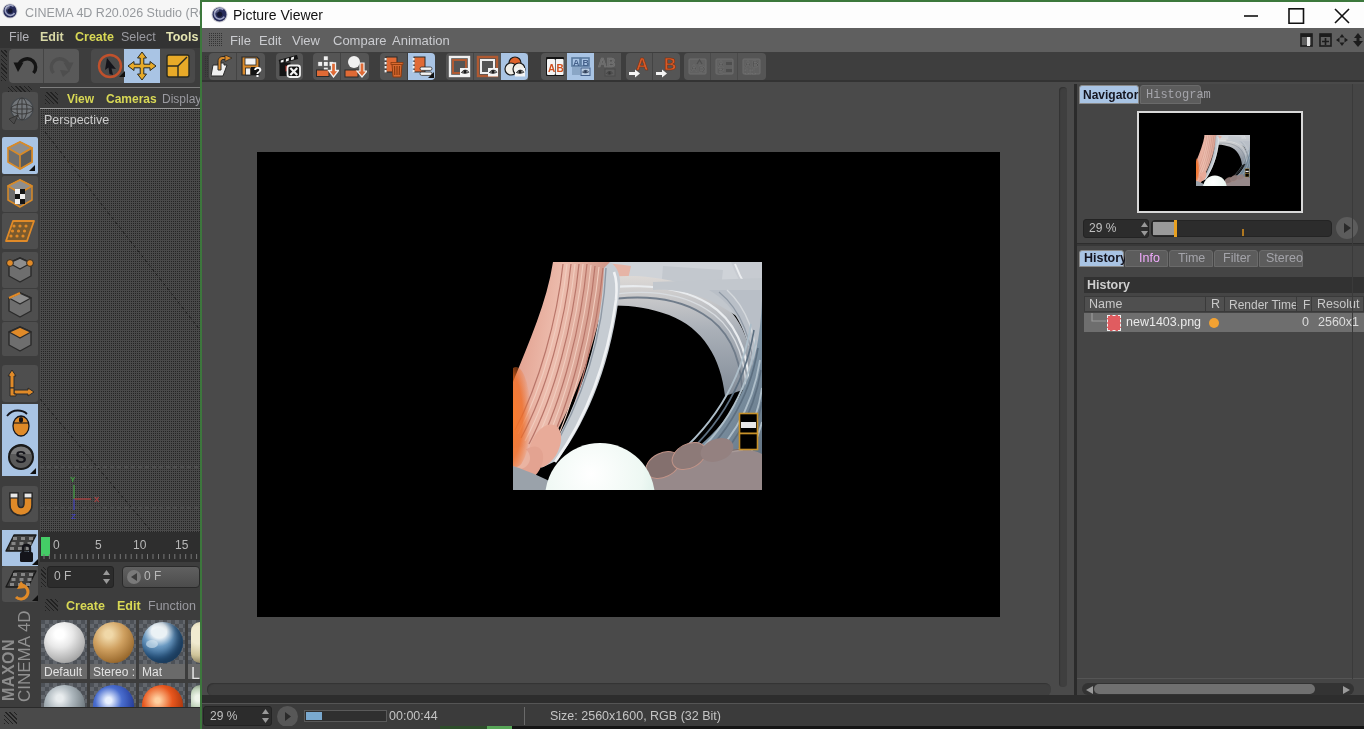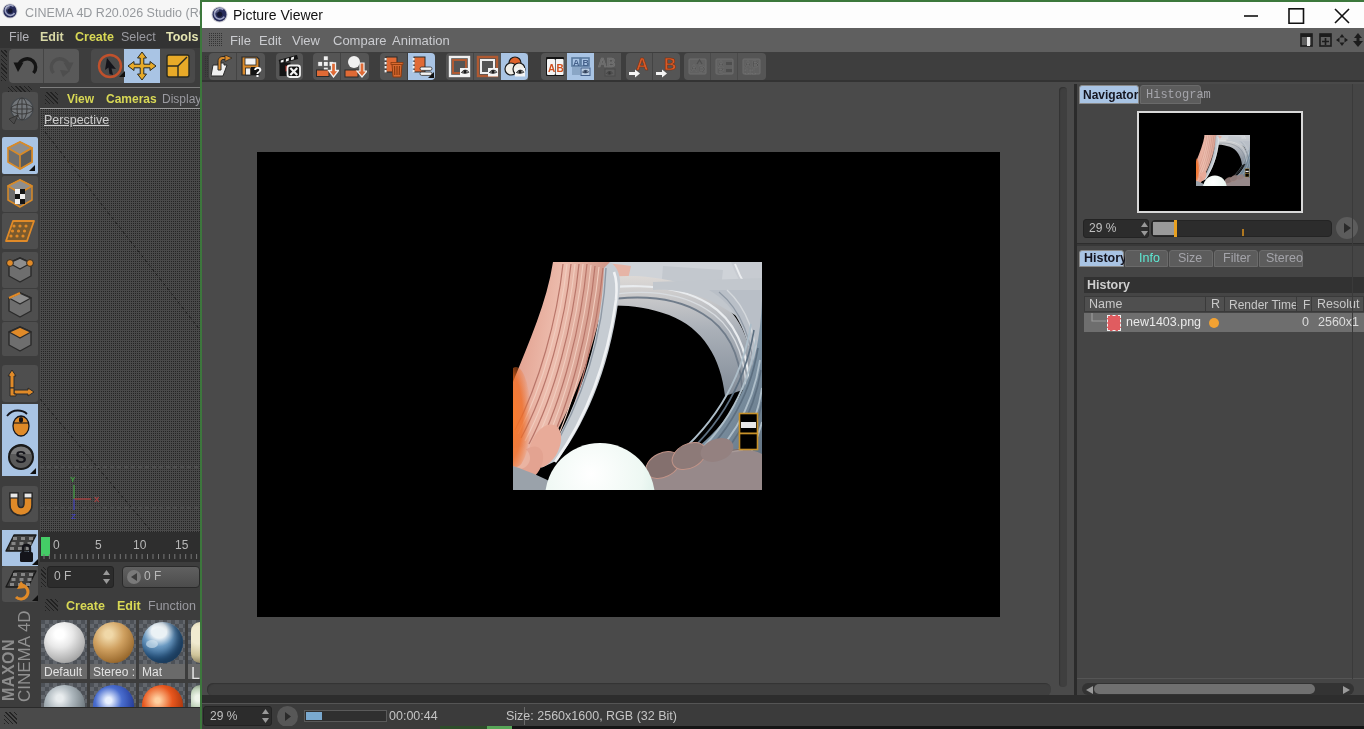--- a/index.html
+++ b/index.html
@@ -223,21 +223,21 @@
 
 <div class="abs" style="left:-33px;top:654px;width:80px;height:14px;transform:rotate(-90deg);font-weight:bold;font-size:16px;color:#8c8c8c;letter-spacing:0.5px;">MAXON</div>
 <div class="abs" style="left:-21px;top:648px;width:90px;height:18px;transform:rotate(-90deg);font-size:17px;color:#919191;white-space:nowrap;">CINEMA 4D</div>
 
 <div class="abs" style="left:40px;top:87px;width:160px;height:21px;background:#3c3c3c;border-top:1px solid #7d7d7d;"></div>
 <div class="abs hatch" style="left:45px;top:92px;width:13px;height:12px;"></div>
 <div class="abs ytext" style="left:67px;top:92px;font-size:12px;">View</div>
 <div class="abs ytext" style="left:106px;top:92px;font-size:12px;">Cameras</div>
 <div class="abs gtext" style="left:162px;top:92px;font-size:12px;">Display</div>
 <div class="abs dither" style="left:40px;top:108px;width:160px;height:424px;border-top:1px solid #9a9a9a;"></div>
-<div class="abs" style="left:44px;top:113px;font-size:12.5px;color:#cccccc;text-decoration:underline;">Perspective</div>
+<div class="abs" style="left:44px;top:113px;font-size:12.5px;color:#cccccc;">Perspective</div>
 <svg class="abs" style="left:40px;top:108px;" width="160" height="424" viewBox="0 0 160 424">
 <line x1="5" y1="24" x2="160" y2="222" stroke="#1f1f1f" stroke-width="1" stroke-dasharray="3 3"></line>
 <line x1="0" y1="291" x2="112" y2="424" stroke="#1f1f1f" stroke-width="1" stroke-dasharray="3 3"></line>
 <line x1="0" y1="359" x2="160" y2="359" stroke="#5a5a5a" stroke-width="1" stroke-dasharray="4 3"></line>
 <line x1="0" y1="400" x2="160" y2="400" stroke="#555555" stroke-width="1" stroke-dasharray="4 3"></line>
 <line x1="34" y1="391" x2="34" y2="377" stroke="#44a044" stroke-width="1.3"></line>
 <text x="30" y="374" fill="#44a044" font-size="8" font-weight="bold">Y</text>
 <line x1="34" y1="391" x2="51" y2="391" stroke="#b04242" stroke-width="1.3"></line>
 <text x="54" y="394" fill="#b04242" font-size="8" font-weight="bold">X</text>
 <line x1="34" y1="391" x2="34" y2="402" stroke="#4444b8" stroke-width="1.3"></line>
@@ -692,23 +692,23 @@
 <div class="abs" style="left:1336px;top:217px;width:22px;height:22px;border-radius:50%;background:#5c5c5c;"></div>
 <svg class="abs" style="left:1343px;top:223px;" width="9" height="10" viewBox="0 0 9 10">
       <path d="M 1 0 L 8 5 L 1 10 Z" fill="#2a2a2a"></path>
     </svg>
 
 <div class="abs" style="left:1077px;top:243px;width:287px;height:3px;background:#383838;border-top:1px solid #2d2d2d;"></div>
 
 <div class="abs" style="left:1079px;top:250px;width:45px;height:17px;background:#a9c4e4;border-radius:3px 3px 0 0;border:1px solid #8a8a8a;"></div>
 <div class="abs" style="left:1084px;top:251px;font-size:12.5px;color:#14141f;font-weight:bold;">History</div>
 <div class="abs" style="left:1125px;top:250px;width:43px;height:17px;background:#5c5c5c;border-radius:3px 3px 0 0;border:1px solid #6a6a6a;"></div>
-<div class="abs" style="left:1139px;top:251px;font-size:12.5px;color:#5eead4;">Info</div>
+<div class="abs" style="left:1139px;top:251px;font-size:12.5px;color:#f0abfc;">Info</div>
 <div class="abs" style="left:1169px;top:250px;width:44px;height:17px;background:#5c5c5c;border-radius:3px 3px 0 0;border:1px solid #6a6a6a;"></div>
-<div class="abs" style="left:1178px;top:251px;font-size:12.5px;color:#a4a4aa;">Size</div>
+<div class="abs" style="left:1178px;top:251px;font-size:12.5px;color:#a4a4aa;">Time</div>
 <div class="abs" style="left:1214px;top:250px;width:44px;height:17px;background:#5c5c5c;border-radius:3px 3px 0 0;border:1px solid #6a6a6a;"></div>
 <div class="abs" style="left:1223px;top:251px;font-size:12.5px;color:#a4a4aa;">Filter</div>
 <div class="abs" style="left:1259px;top:250px;width:44px;height:17px;background:#5c5c5c;border-radius:3px 3px 0 0;border:1px solid #6a6a6a;"></div>
 <div class="abs" style="left:1266px;top:251px;font-size:12.5px;color:#a4a4aa;">Stereo</div>
 
 <div class="abs" style="left:1084px;top:277px;width:280px;height:16px;background:#323232;"></div>
 <div class="abs" style="left:1087px;top:278px;font-size:12.5px;color:#cfcfcf;font-weight:bold;">History</div>
 
 <div class="abs" style="left:1084px;top:296px;width:280px;height:16px;background:#4f4f4f;border:1px solid #3a3a3a;"></div>
 <div class="abs" style="left:1089px;top:297px;font-size:12.5px;color:#c8c8c8;">Name</div>
@@ -752,19 +752,19 @@
       <path d="M 4.5 14 L 8 9 L 1 9 Z" fill="#999"></path>
     </svg>
 <div class="abs" style="left:277px;top:706px;width:21px;height:21px;border-radius:50%;background:#575757;"></div>
 <svg class="abs" style="left:284px;top:712px;" width="8" height="9" viewBox="0 0 8 9">
       <path d="M 1 0 L 7 4.5 L 1 9 Z" fill="#2a2a2a"></path>
     </svg>
 <div class="abs" style="left:304px;top:710px;width:83px;height:12px;background:#2f2f2f;border:1px solid #5a5a5a;"></div>
 <div class="abs" style="left:306px;top:712px;width:16px;height:8px;background:#7aa9cf;"></div>
 <div class="abs" style="left:389px;top:709px;font-size:12.5px;color:#c4c4c4;">00:00:44</div>
 <div class="abs" style="left:524px;top:707px;width:1px;height:18px;background:#6a6a6a;"></div>
-<div class="abs" style="left:506px;top:709px;font-size:12.5px;color:#c4c4c4;">Size: 2560x1600, RGB (32 Bit)</div>
+<div class="abs" style="left:550px;top:709px;font-size:12.5px;color:#c4c4c4;">Size: 2560x1600, RGB (32 Bit)</div>
 <div class="abs" style="left:202px;top:726px;width:1162px;height:3px;background:#3b3b3b;"></div>
 <div class="abs" style="left:440px;top:726px;width:47px;height:3px;background:#2d4d2a;"></div>
 <div class="abs" style="left:487px;top:726px;width:25px;height:3px;background:#57a557;"></div>
 <div class="abs" style="left:512px;top:726px;width:852px;height:3px;background:#151515;"></div>
 
 </div>
 
 </body></html>

